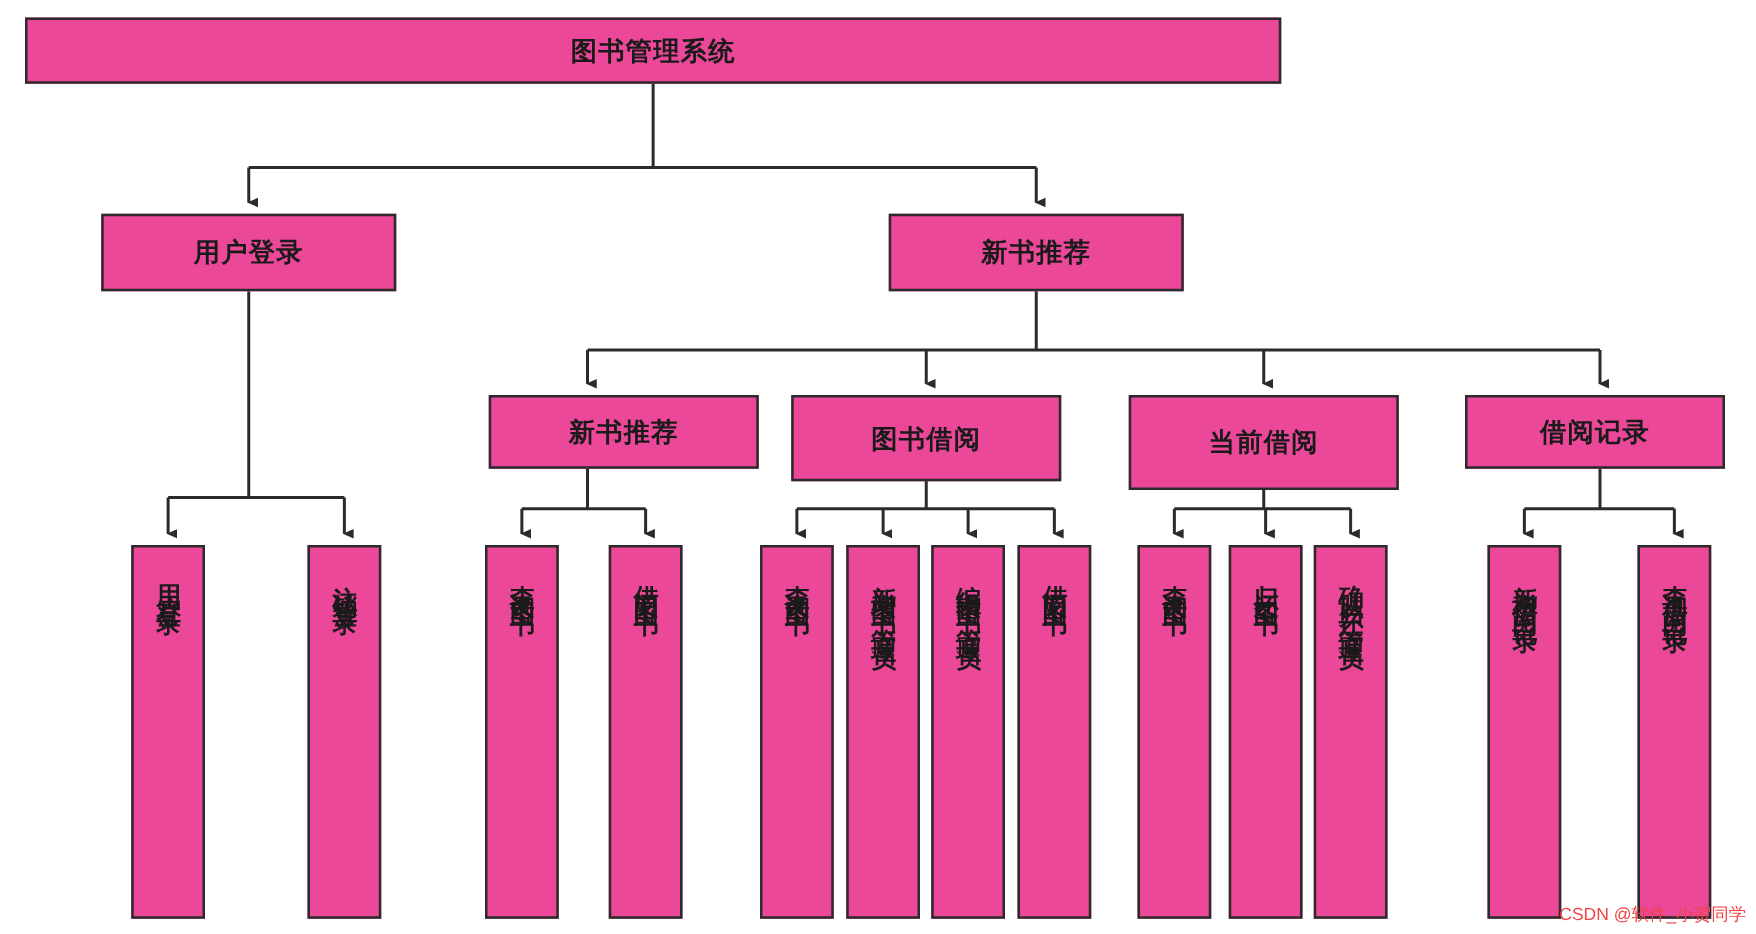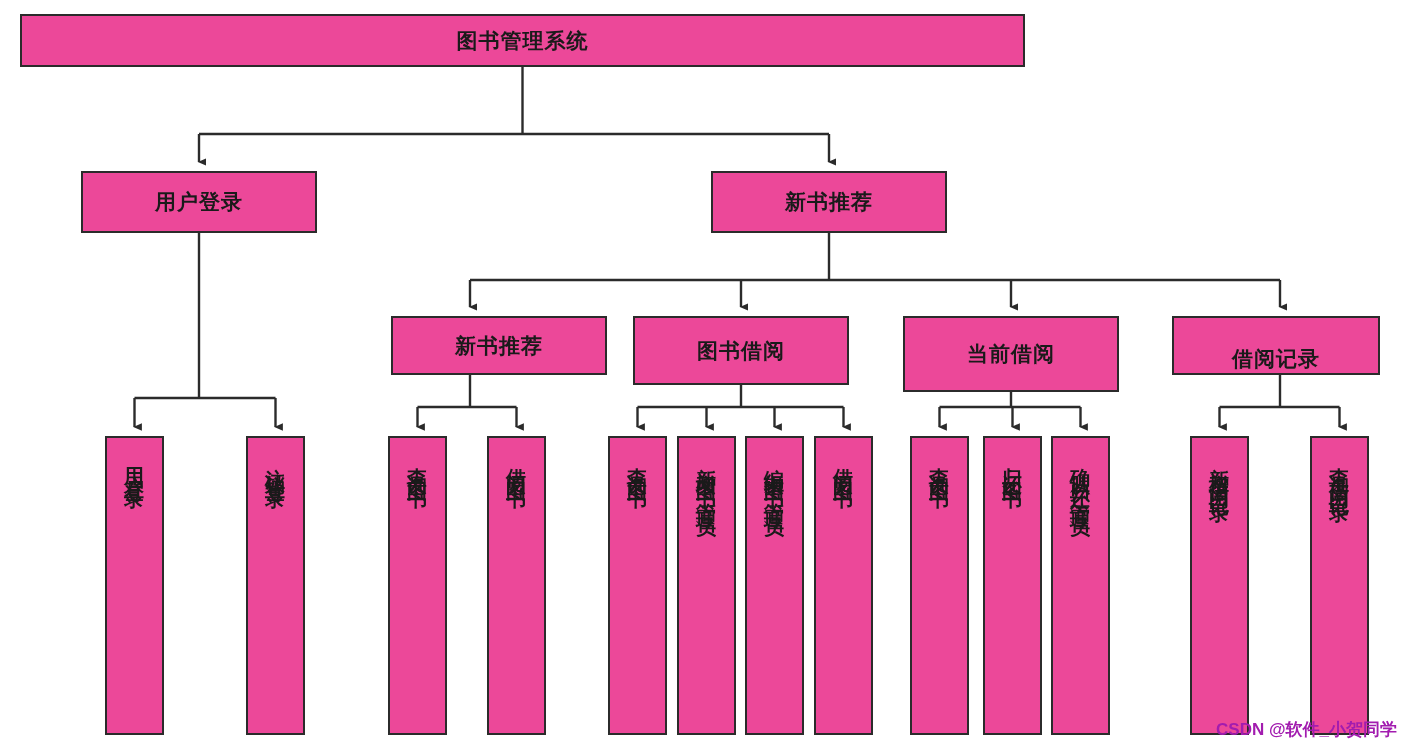--- a/index.html
+++ b/index.html
@@ -29,22 +29,22 @@
   }
   .node.v .vtext{
     writing-mode:vertical-rl;
     text-orientation:upright;
     letter-spacing:7px;
     line-height:1;
     white-space:nowrap;
   }
   .watermark{
     position:absolute;right:8px;bottom:6px;
-    font-size:17px;color:#a21caf;
-    white-space:nowrap;pointer-events:none;font-weight:bold;
+    font-size:14px;color:#ef4444;
+    white-space:nowrap;pointer-events:none;
   }
 </style>
 </head>
 <body>
 
 <div id="diagram-root">
   <svg id="edges" viewBox="0 0 1405 747">
     <defs>
       <marker id="arrowhead" markerWidth="9" markerHeight="9" refX="4.2" refY="7.4" orient="auto" markerUnits="userSpaceOnUse">
         <polygon points="0.4,0 8,0 4.2,8.6" fill="#2b2b2b"></polygon>
@@ -98,21 +98,21 @@
       </div>
       <div class="node h" style="left: 362px; top: 316px; width: 216px; height: 59px; margin-left: 29px;">
         <span>新书推荐</span>
       </div>
       <div class="node h" style="left: 633px; top: 316px; width: 216px; height: 69px;">
         <span>图书借阅</span>
       </div>
       <div class="node h" style="left: 903px; top: 316px; width: 216px; height: 76px;">
         <span>当前借阅</span>
       </div>
-      <div class="node h" style="left: 1172px; top: 316px; width: 208px; height: 59px; align-items: flex-end;">
+      <div class="node h" style="left: 1172px; top: 316px; width: 208px; height: 59px;">
         <span>借阅记录</span>
       </div>
       <div class="node v" style="left: 105px; top: 436px; width: 59px; height: 299px;">
         <span class="vtext">用户登录</span>
       </div>
       <div class="node v" style="left: 246px; top: 436px; width: 59px; height: 299px;">
         <span class="vtext">注销登录</span>
       </div>
       <div class="node v" style="left: 388px; top: 436px; width: 59px; height: 299px;">
         <span class="vtext">查询图书</span>

